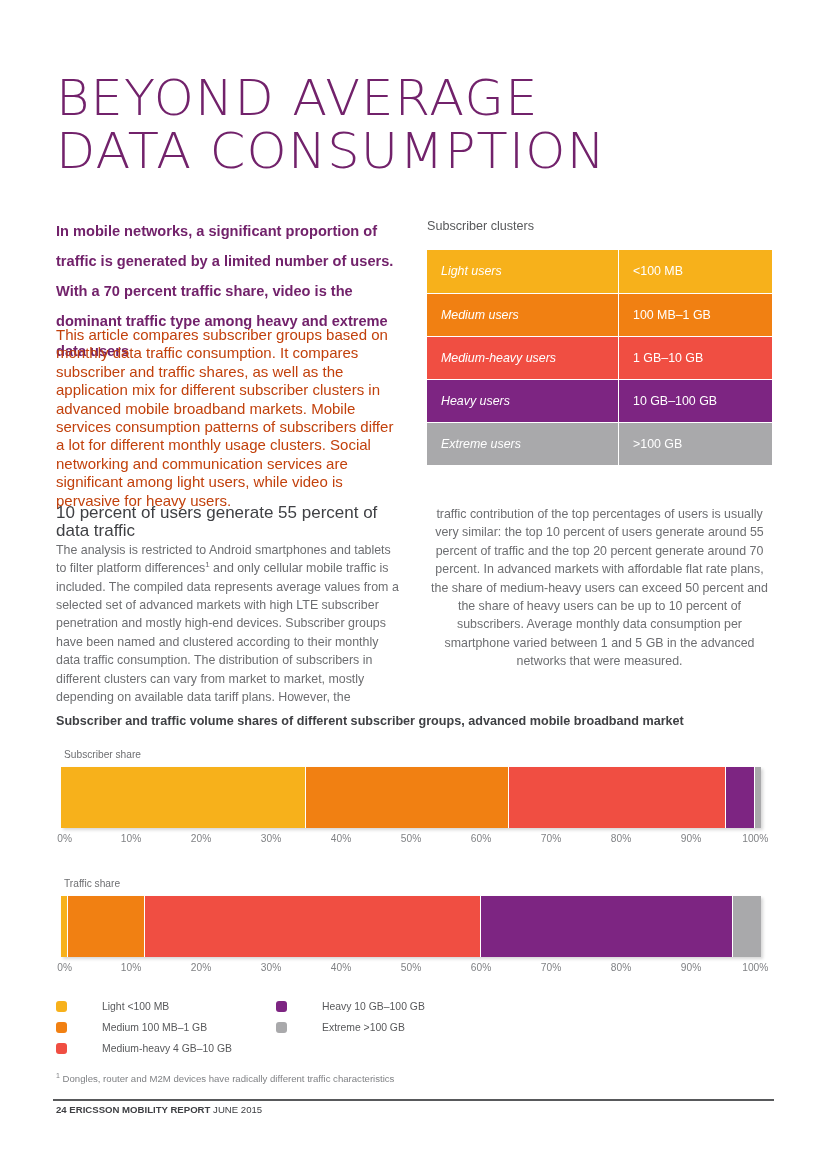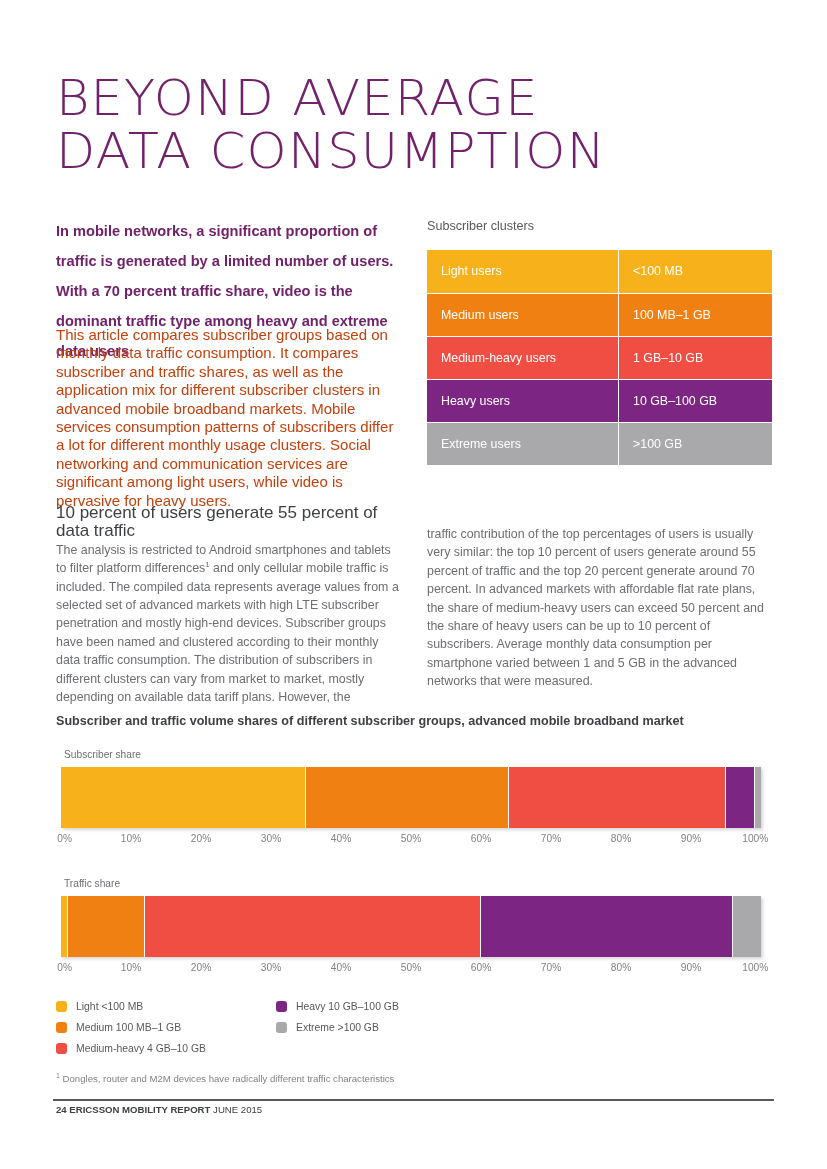--- a/index.html
+++ b/index.html
@@ -65,22 +65,23 @@
   
   .col-left {
     position: absolute;
     left: 56px;
     top: 500px;
     width: 345px;
   }
   .col-right {
     position: absolute;
     left: 427px;
-    top: 525px;
-    width: 345px;
+    top: 505px;
+    width: 345px;
+    text-align: center;
   }
   .col-heading {
     font-size: 17px;
     line-height: 18.4px;
     font-weight: normal;
     color: #3f4044;
     margin: 4px 0 0 0;
   }
   .col-text {
     font-size: 12.4px;
@@ -110,21 +111,21 @@
     border-collapse: collapse;
   }
   .clusters-table tr { height: 43px; }
   .clusters-table td {
     color: #ffffff;
     font-size: 12.4px;
     padding: 0 0 0 14px;
     border-bottom: 1.6px solid #ffffff;
     vertical-align: middle;
   }
-  .clusters-table td.c-name { width: 177px; border-right: 1.6px solid #ffffff; }
+  .clusters-table td.c-name { width: 177px; border-right: 1.6px solid #ffffff; font-style: italic; }
   .clusters-table tr:last-child td { border-bottom: none; }
 
   
   .chart-caption {
     position: absolute;
     left: 56px;
     top: 714px;
     font-size: 12.6px;
     font-weight: bold;
     color: #3f4044;
@@ -184,20 +185,21 @@
     width: 11px;
     height: 11px;
     border-radius: 3px;
     margin-right: 9px;
     flex: 0 0 auto;
   }
   .legend-label {
     font-size: 10.4px;
     color: #58595b;
     white-space: nowrap;
+    margin-left: 26px;
   }
 
   
   .footnote {
     position: absolute;
     left: 56px;
     top: 1073px;
     font-size: 9.6px;
     color: #808285;
   }

